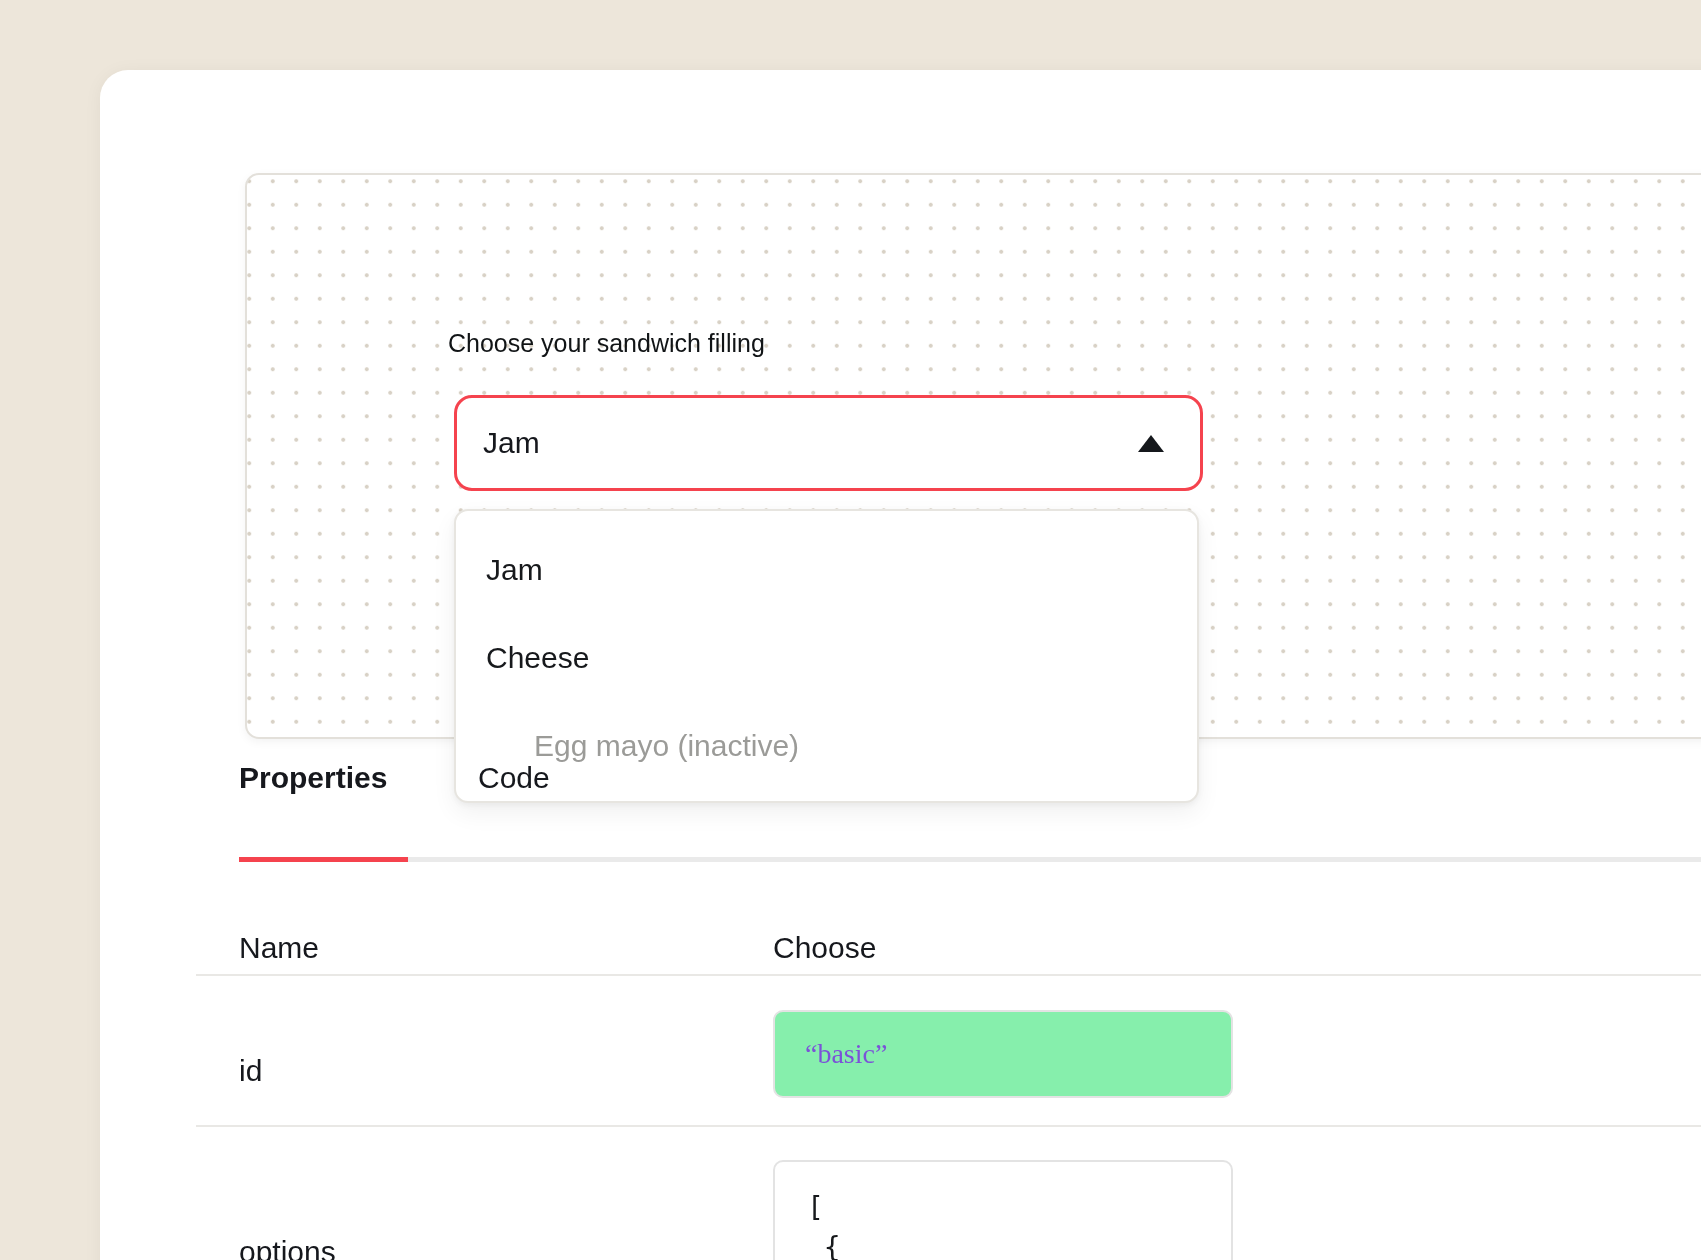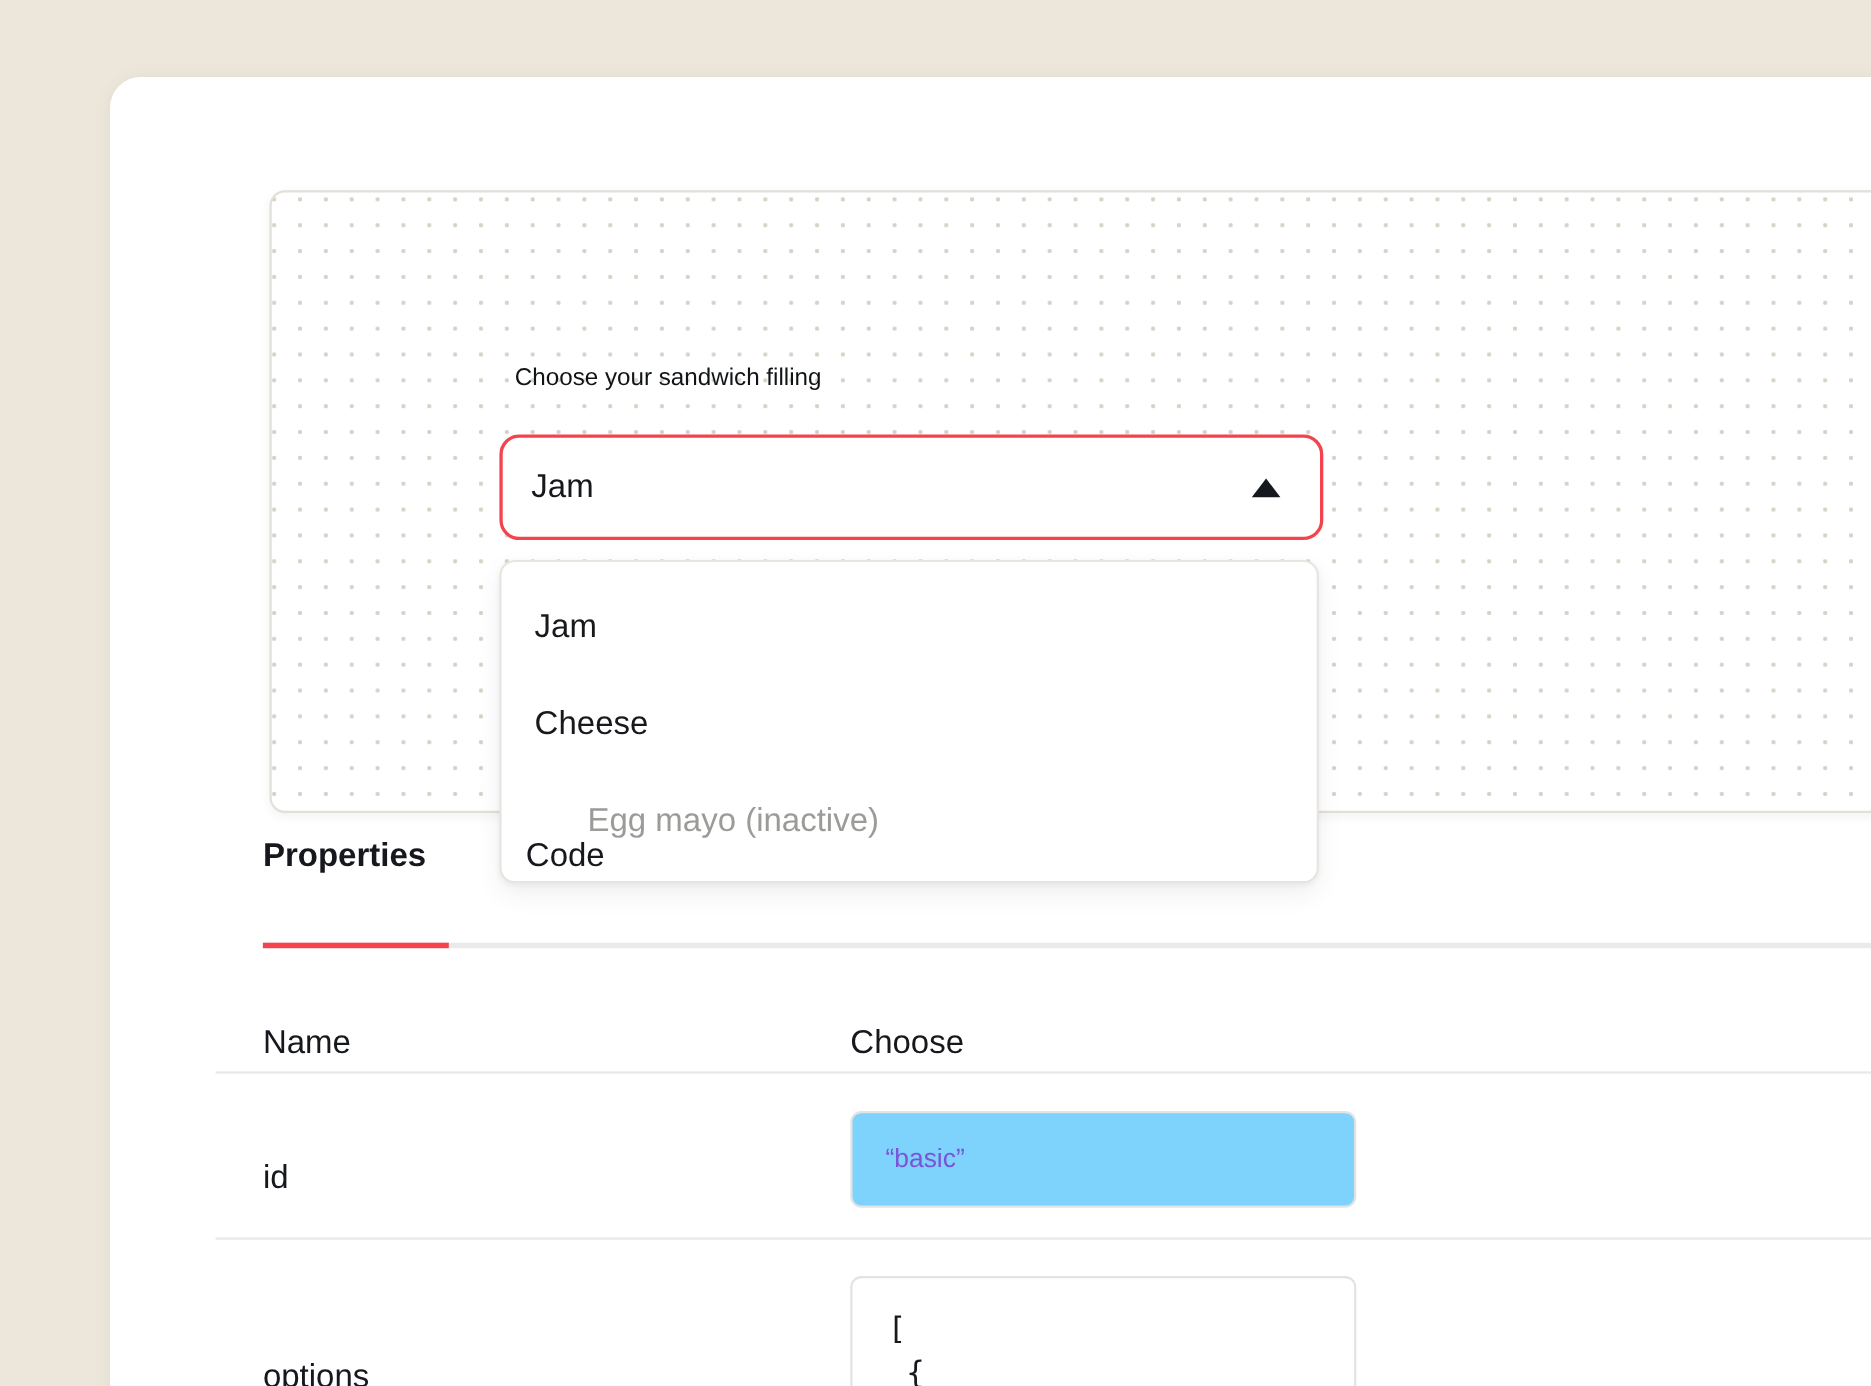--- a/index.html
+++ b/index.html
@@ -25,22 +25,22 @@
     background-color: #ffffff;
     border: 2px solid var(--canvas-border, #E3E0DA);
     border-radius: 14px;
     background-image: radial-gradient(circle, var(--canvas-dot, #D8D1C5) 1.7px, transparent 2.2px);
     background-size: 23.5px 23.5px;
     background-position: 14px 18px;
     box-shadow: 0 3px 10px rgba(0,0,0,0.05);
   }
   .field-label {
     position: absolute;
-    left: 221px; top: 149px;
-    font-size: 22px; line-height: 38px;
+    left: 201px; top: 149px;
+    font-size: 25px; line-height: 38px;
     color: #111416;
   }
   .select {
     position: absolute;
     left: 207px; top: 220px; width: 749px; height: 96px;
     box-sizing: border-box;
     background: #ffffff;
     border: 3px solid var(--accent, #F5434E);
     border-radius: 18px;
     display: flex; align-items: center;
@@ -95,27 +95,27 @@
   .divider { position: absolute; left: 96px; right: 0; height: 2px; background: var(--divider, #E9E8E5); }
   .divider.header { top: 904px; }
   .divider.row1 { top: 1055px; }
   .row-label { position: absolute; left: 139px; font-size: 30px; line-height: 36px; }
   .row-label.id { top: 983px; }
   .row-label.options { top: 1128px; margin-top: 36px; }
   .text-control {
     position: absolute;
     left: 673px; top: 940px; width: 460px; height: 88px;
     box-sizing: border-box;
-    background: #7dd3fc;
+    background: #86efac;
     border: 2px solid var(--control-border, #E3E3E3);
     border-radius: 10px;
     display: flex; align-items: center;
     padding: 0 30px;
-    font-family: Liberation Sans, sans-serif;
-    font-size: 24px;
+    font-family: Liberation Serif, serif;
+    font-size: 28px;
     color: var(--code-string, #7B52D8);
     cursor: text;
   }
   .object-control {
     position: absolute;
     left: 673px; top: 1090px; width: 460px; height: 262px;
     box-sizing: border-box;
     background: #ffffff;
     border: 2px solid var(--control-border, #E3E3E3);
     border-radius: 10px;

